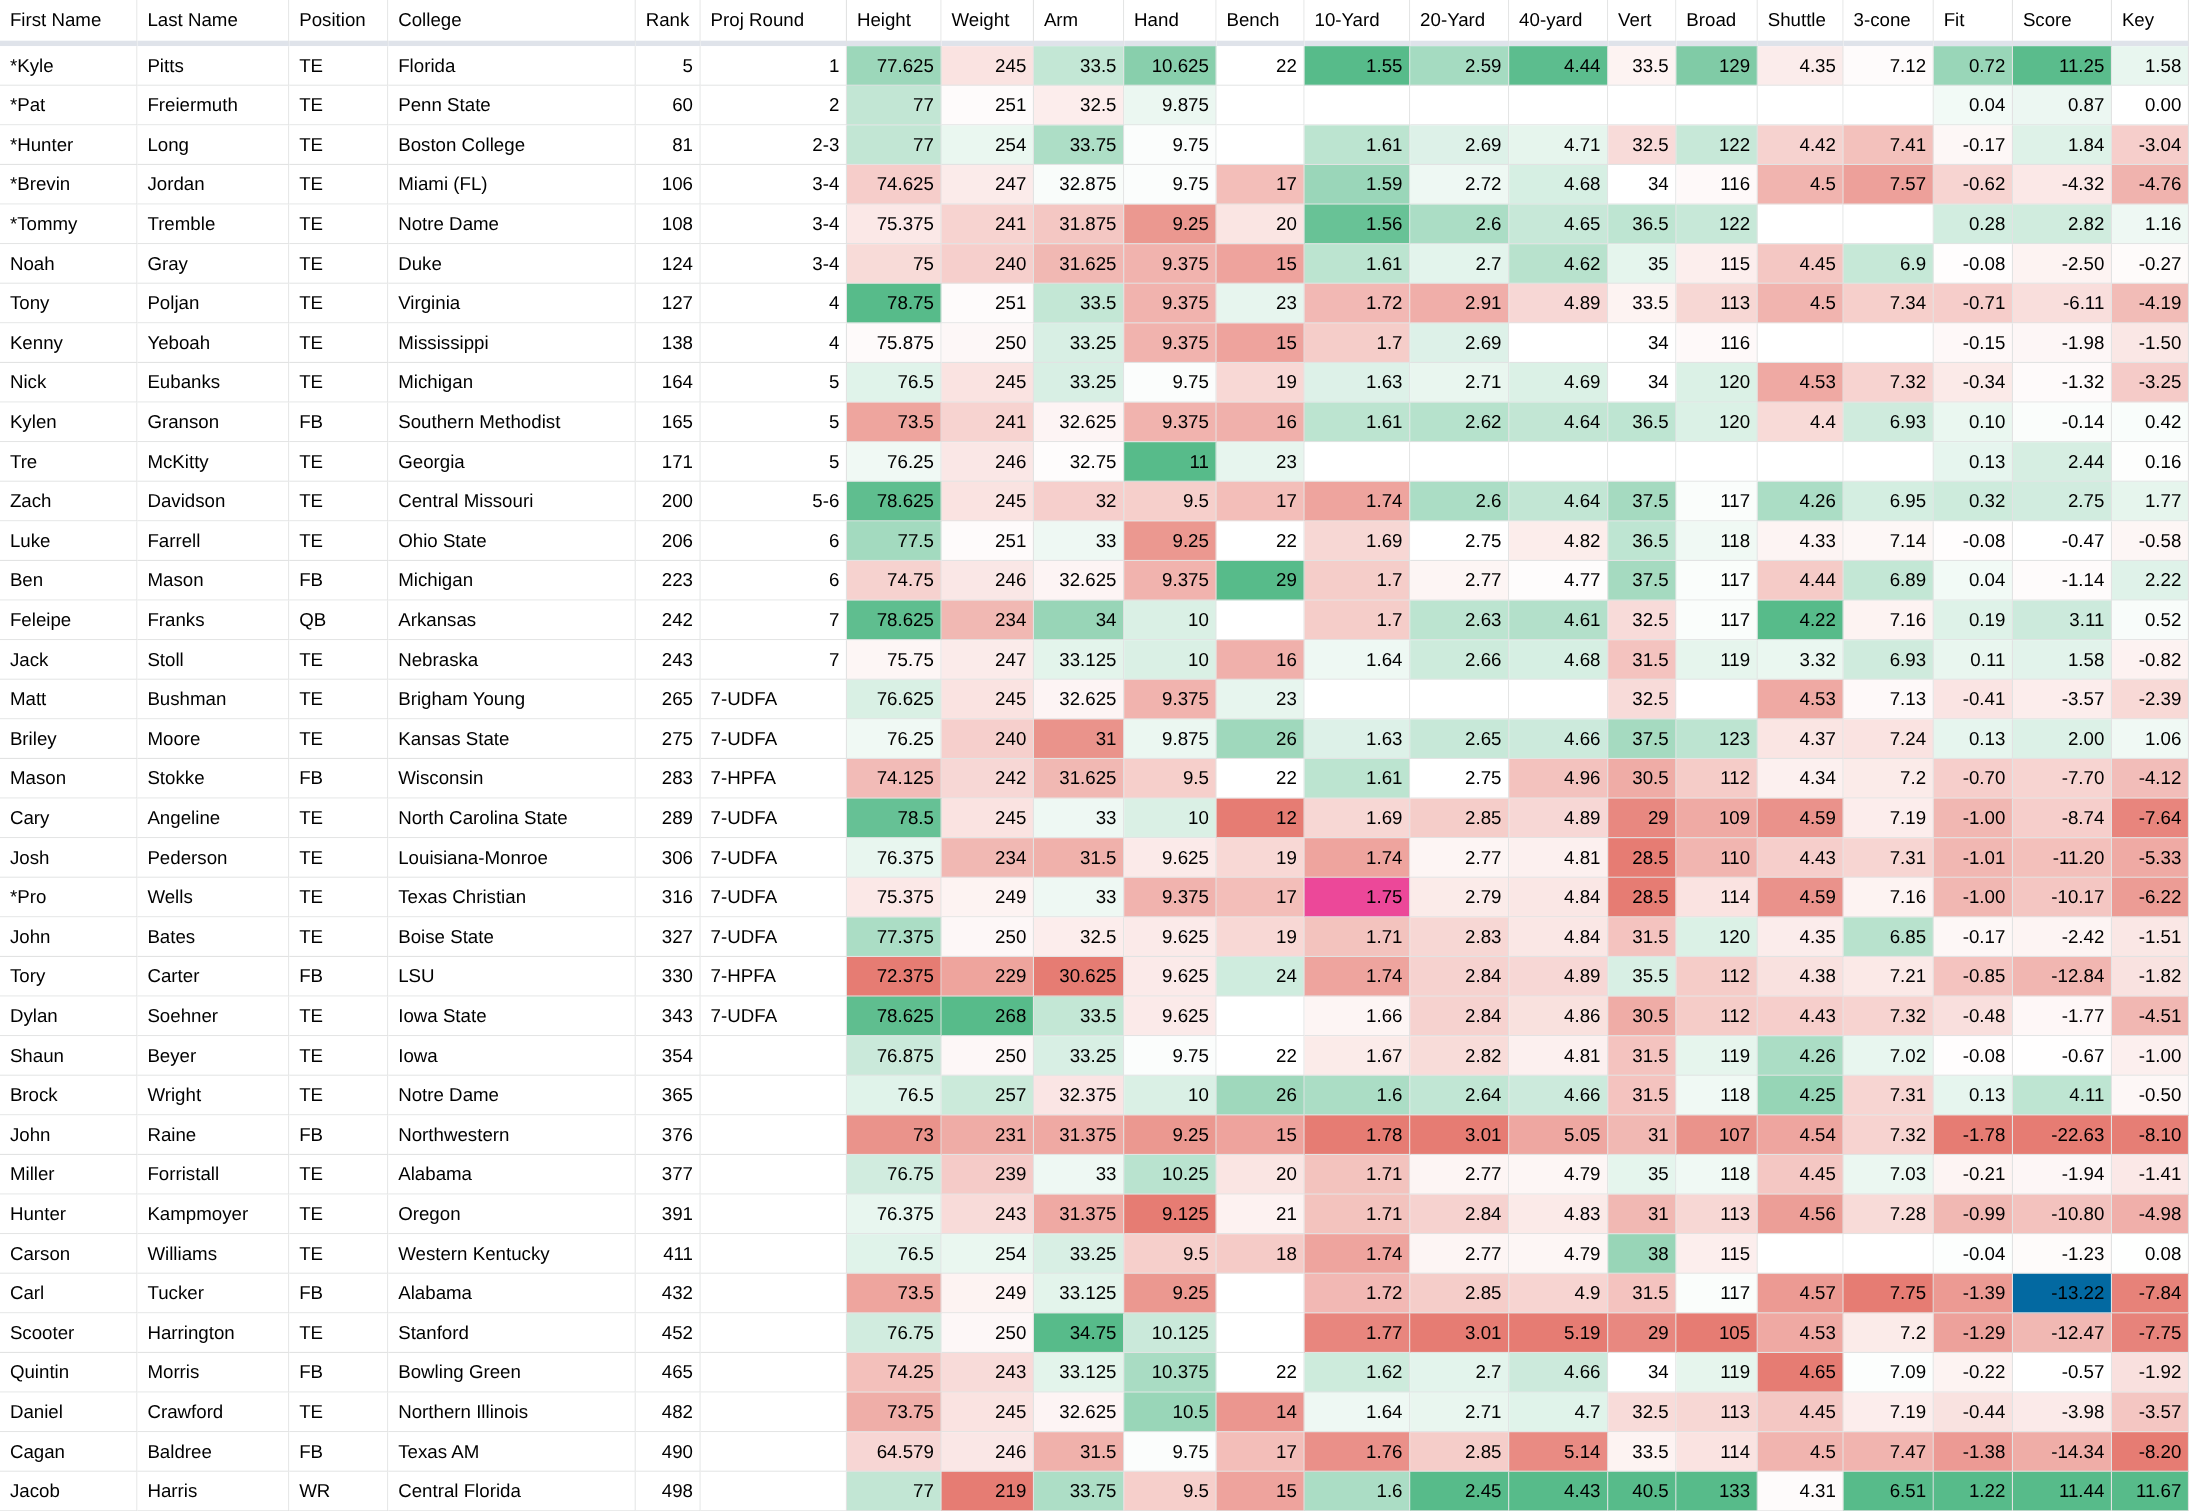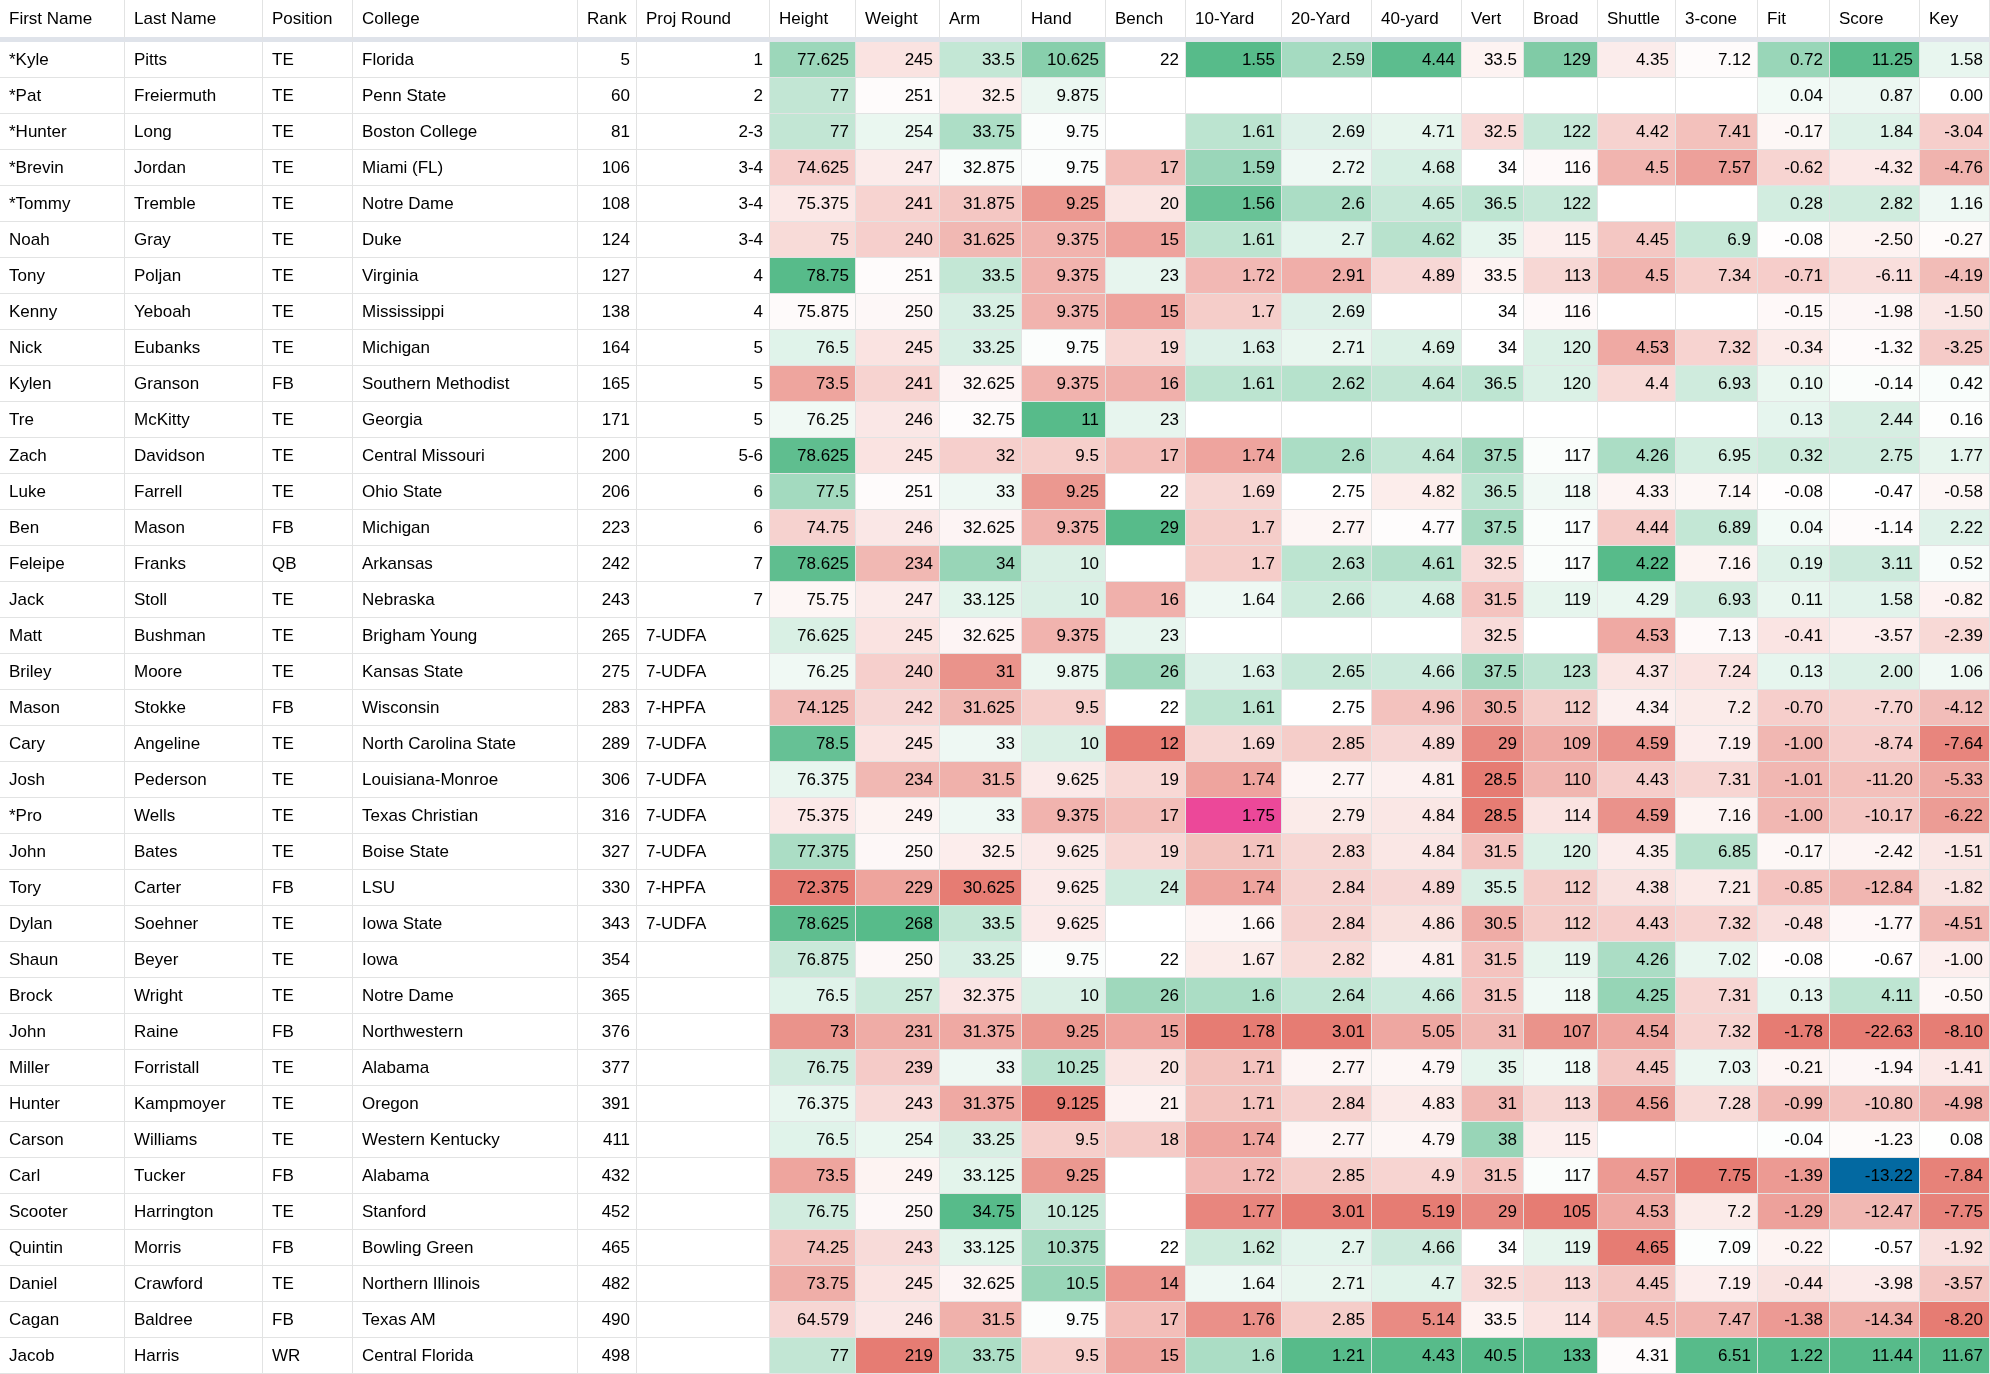--- a/index.html
+++ b/index.html
@@ -435,21 +435,21 @@
         <td class="num" style="background: rgb(253, 246, 245);">75.75</td>
         <td class="num" style="background: rgb(251, 235, 234);">247</td>
         <td class="num" style="background: rgb(227, 244, 235);">33.125</td>
         <td class="num" style="background: rgb(218, 240, 229);">10</td>
         <td class="num" style="background: rgb(240, 176, 171);">16</td>
         <td class="num" style="background: rgb(238, 248, 243);">1.64</td>
         <td class="num" style="background: rgb(205, 235, 220);">2.66</td>
         <td class="num" style="background: rgb(214, 239, 227);">4.68</td>
         <td class="num" style="background: rgb(244, 195, 191);">31.5</td>
         <td class="num" style="background: rgb(230, 245, 237);">119</td>
-        <td class="num" style="background: rgb(234, 247, 240);">4.29</td>
+        <td class="num" style="background: rgb(234, 247, 240);">3.32</td>
         <td class="num" style="background: rgb(207, 235, 221);">6.93</td>
         <td class="num" style="background: rgb(233, 246, 239);">0.11</td>
         <td class="num" style="background: rgb(226, 243, 235);">1.58</td>
         <td class="num" style="background: rgb(253, 242, 241);">-0.82</td>
       </tr>
       <tr>
         <td class="txt">Matt</td>
         <td class="txt">Bushman</td>
         <td class="txt">TE</td>
         <td class="txt">Brigham Young</td>
@@ -914,21 +914,21 @@
         <td class="txt">WR</td>
         <td class="txt">Central Florida</td>
         <td class="num">498</td>
         <td class="num"></td>
         <td class="num" style="background: rgb(194, 230, 212);">77</td>
         <td class="num" style="background: rgb(230, 124, 115);">219</td>
         <td class="num" style="background: rgb(173, 222, 198);">33.75</td>
         <td class="num" style="background: rgb(246, 207, 203);">9.5</td>
         <td class="num" style="background: rgb(238, 163, 157);">15</td>
         <td class="num" style="background: rgb(171, 221, 197);">1.6</td>
-        <td class="num" style="background: rgb(87, 187, 138);">1.21</td>
+        <td class="num" style="background: rgb(87, 187, 138);">2.45</td>
         <td class="num" style="background: rgb(87, 187, 138);">4.43</td>
         <td class="num" style="background: rgb(87, 187, 138);">40.5</td>
         <td class="num" style="background: rgb(87, 187, 138);">133</td>
         <td class="num" style="background: rgb(254, 251, 251);">4.31</td>
         <td class="num" style="background: rgb(87, 187, 138);">6.51</td>
         <td class="num" style="background: rgb(87, 187, 138);">1.22</td>
         <td class="num" style="background: rgb(87, 187, 138);">11.44</td>
         <td class="num" style="background: rgb(87, 187, 138);">11.67</td>
       </tr>
     </tbody>

